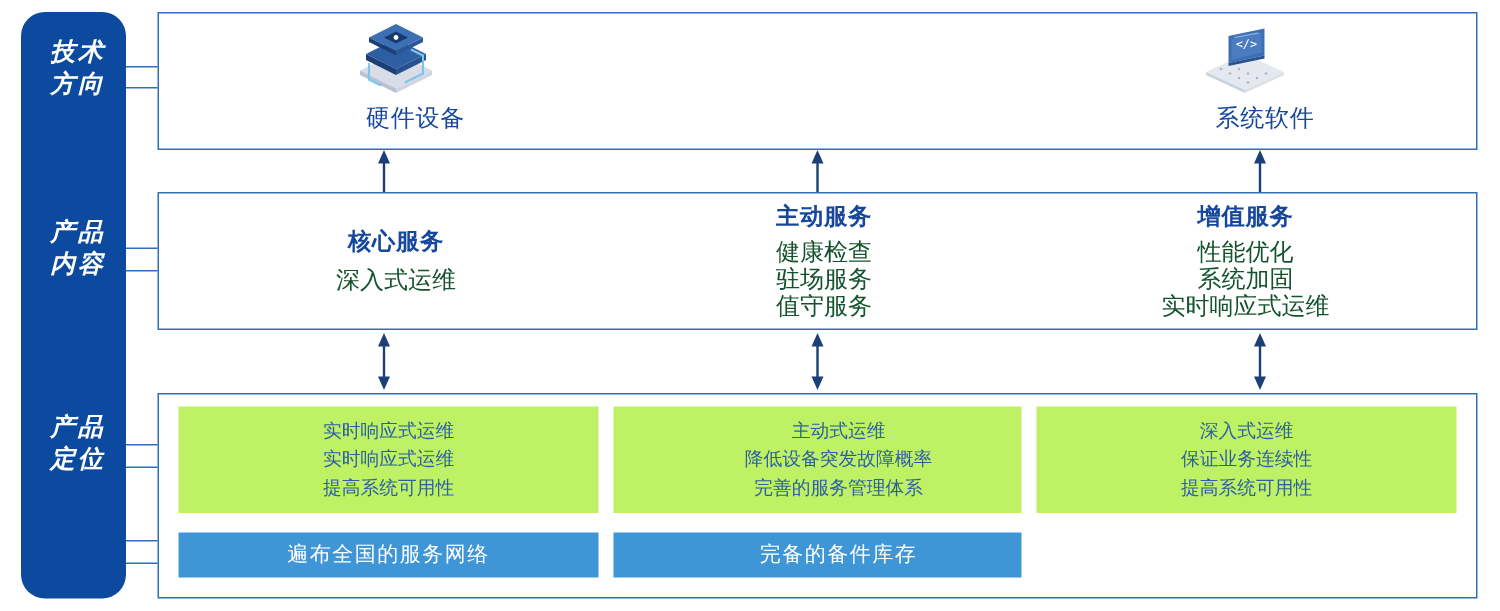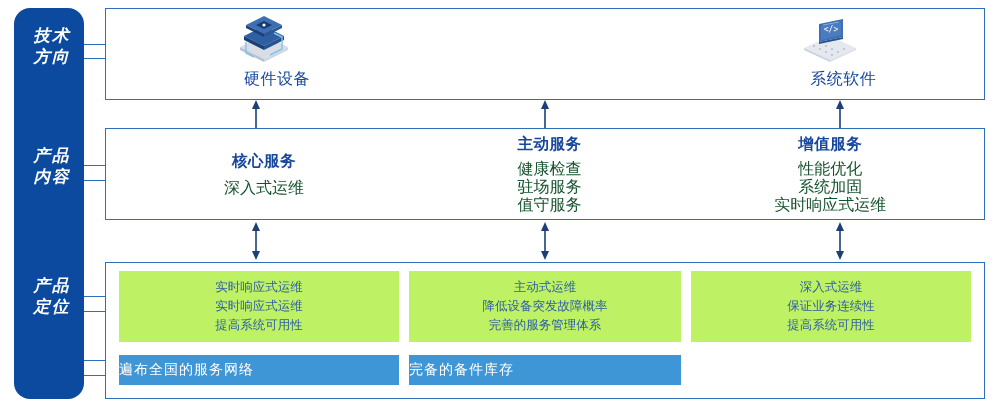--- a/index.html
+++ b/index.html
@@ -150,31 +150,31 @@
     color: #2e5fa3;
     line-height: 19px;
   }
   .blue-bar {
     position: absolute;
     top: 92px;
     height: 30px;
     background: #3f96d6;
     display: flex;
     align-items: center;
-    justify-content: flex-start;
+    justify-content: center;
     box-sizing: border-box;
   }
   .blue-bar-label {
     font-size: 14px;
     color: #ffffff;
     letter-spacing: 1px;
   }
 
   .b0 { left: 13px;  width: 280px; }
-  .b1 { left: 303px; width: 272px; }
+  .b1 { left: 303px; width: 272px; padding-left: 28px; }
   .b2 { left: 585px; width: 280px; }
 </style>
 </head>
 <body>
 
 <div id="stage">
 
   <div class="rail"></div>
 
   <div class="rail-label" id="rail-tech">

